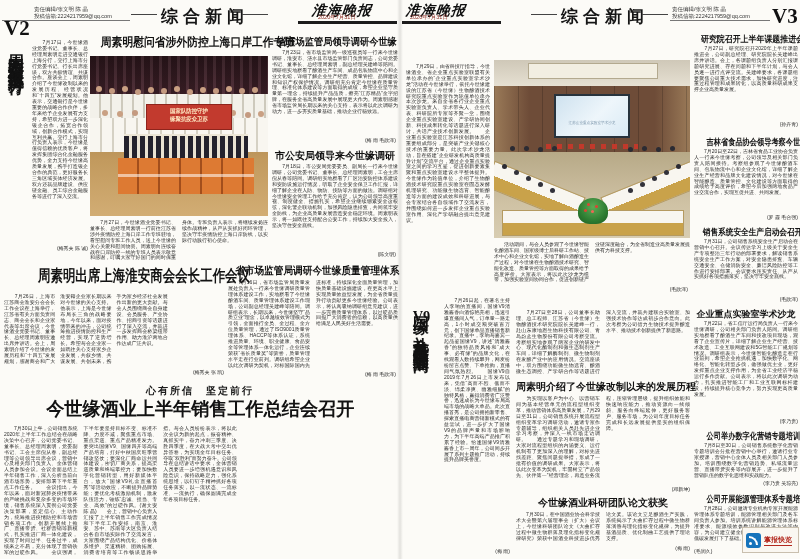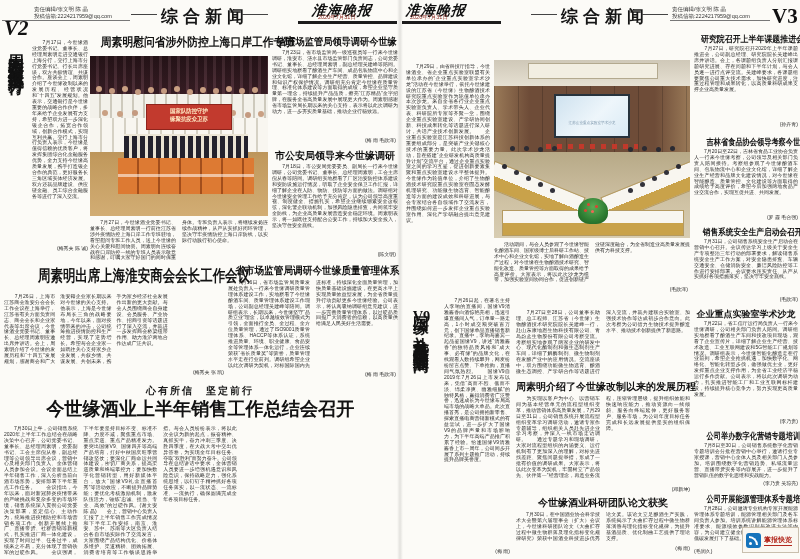--- a/index.html
+++ b/index.html
@@ -74,21 +74,21 @@
              border-top:2px solid #fff;border-right:2px solid #fff;border-top-right-radius:10px;}
   .stamp-label{font-size:7px;font-weight:700;color:#b3281e;border-bottom:1px solid #b3281e;white-space:nowrap;}
 </style>
 </head>
 <body>
 
 <div class="sheet">
 
   <div class="abs" style="left:0;top:0;width:400px;height:559px;">
 
-    <div class="abs edition" style="left:4px;top:16px;font-style:italic;">V2</div>
+    <div class="abs edition" style="left:4px;top:16px;">V2</div>
     <div class="abs edmeta" style="left:34px;top:6px;">责任编辑/张文明 陈 晶</div>
     <div class="abs edmeta" style="left:34px;top:13px;">投稿信箱:2224217959@qq.com</div>
     <div class="abs rule" style="left:2px;top:20px;width:128px;"></div>
     <div class="abs dash" style="left:131px;top:14px;width:26px;"></div>
     <div class="abs section-title" style="left:161px;top:5px;">综合新闻</div>
     <div class="abs dash" style="left:242px;top:14px;width:26px;"></div>
     <div class="abs paper-logo" style="left:312px;top:2px;">淮海晚报</div>
     <div class="abs paper-date" style="left:318px;top:14px;">2020年7月31日</div>
     <div class="abs bar" style="left:298px;top:21px;width:99px;"></div>
 

